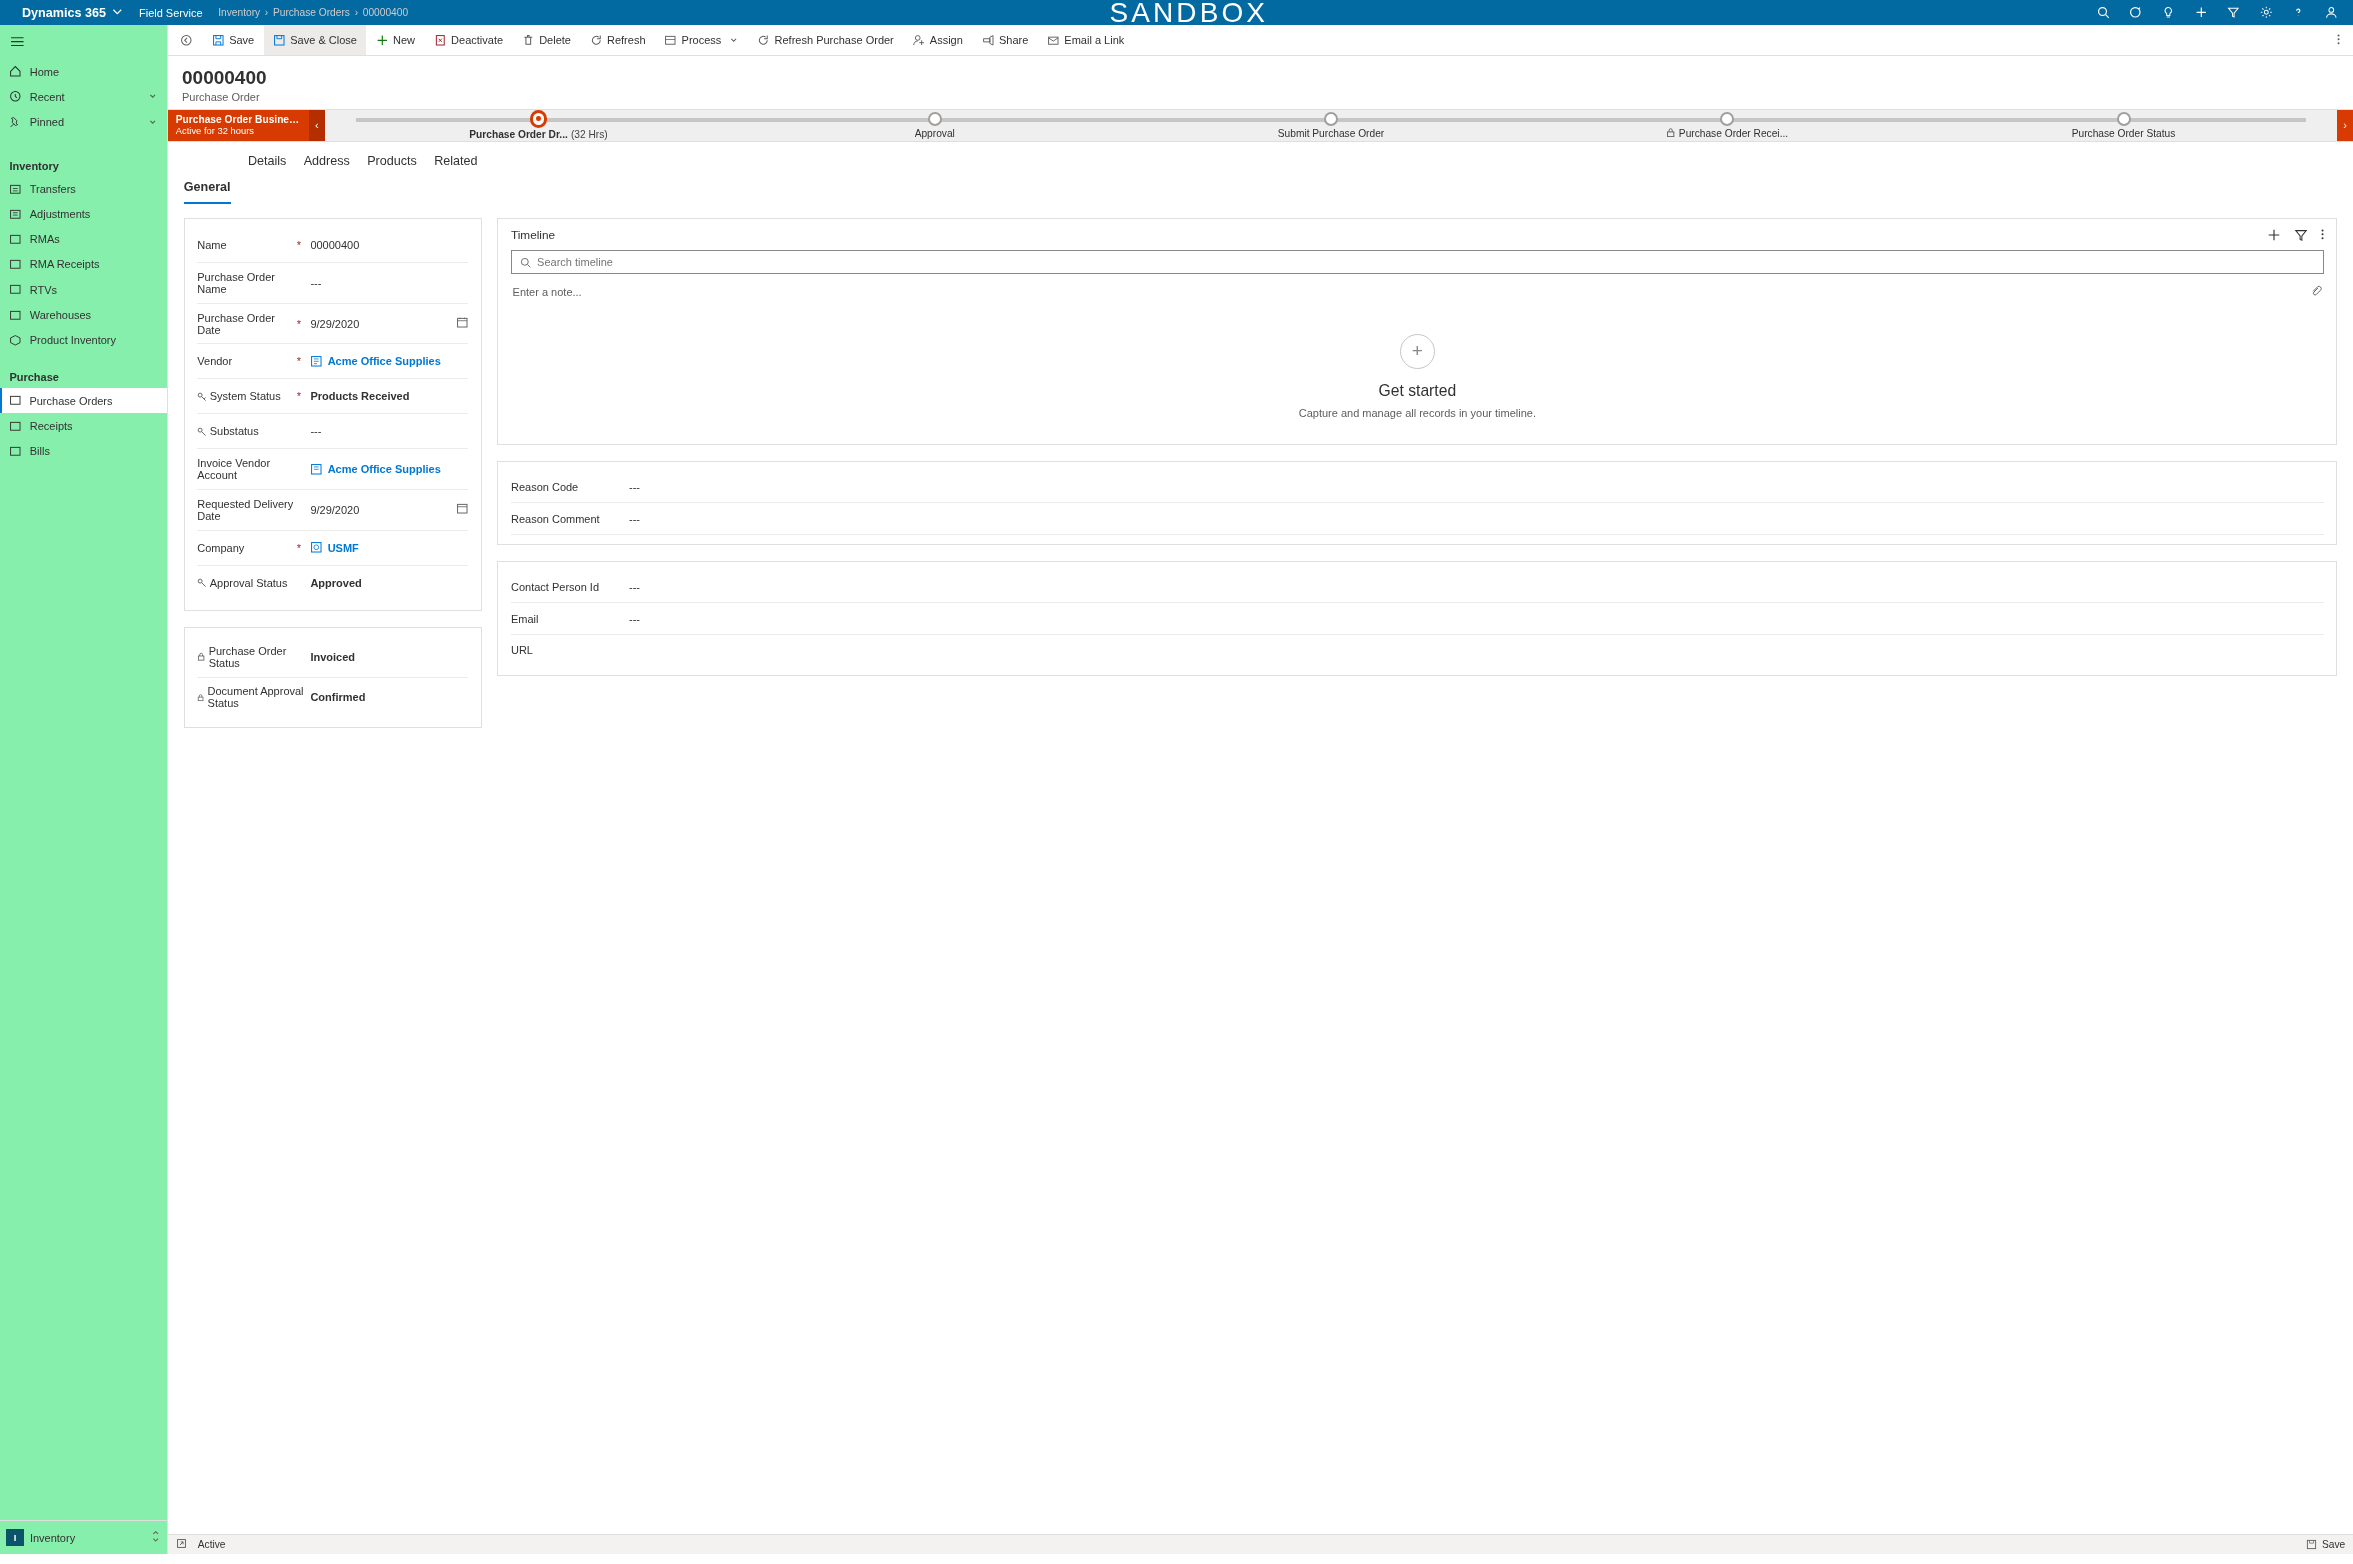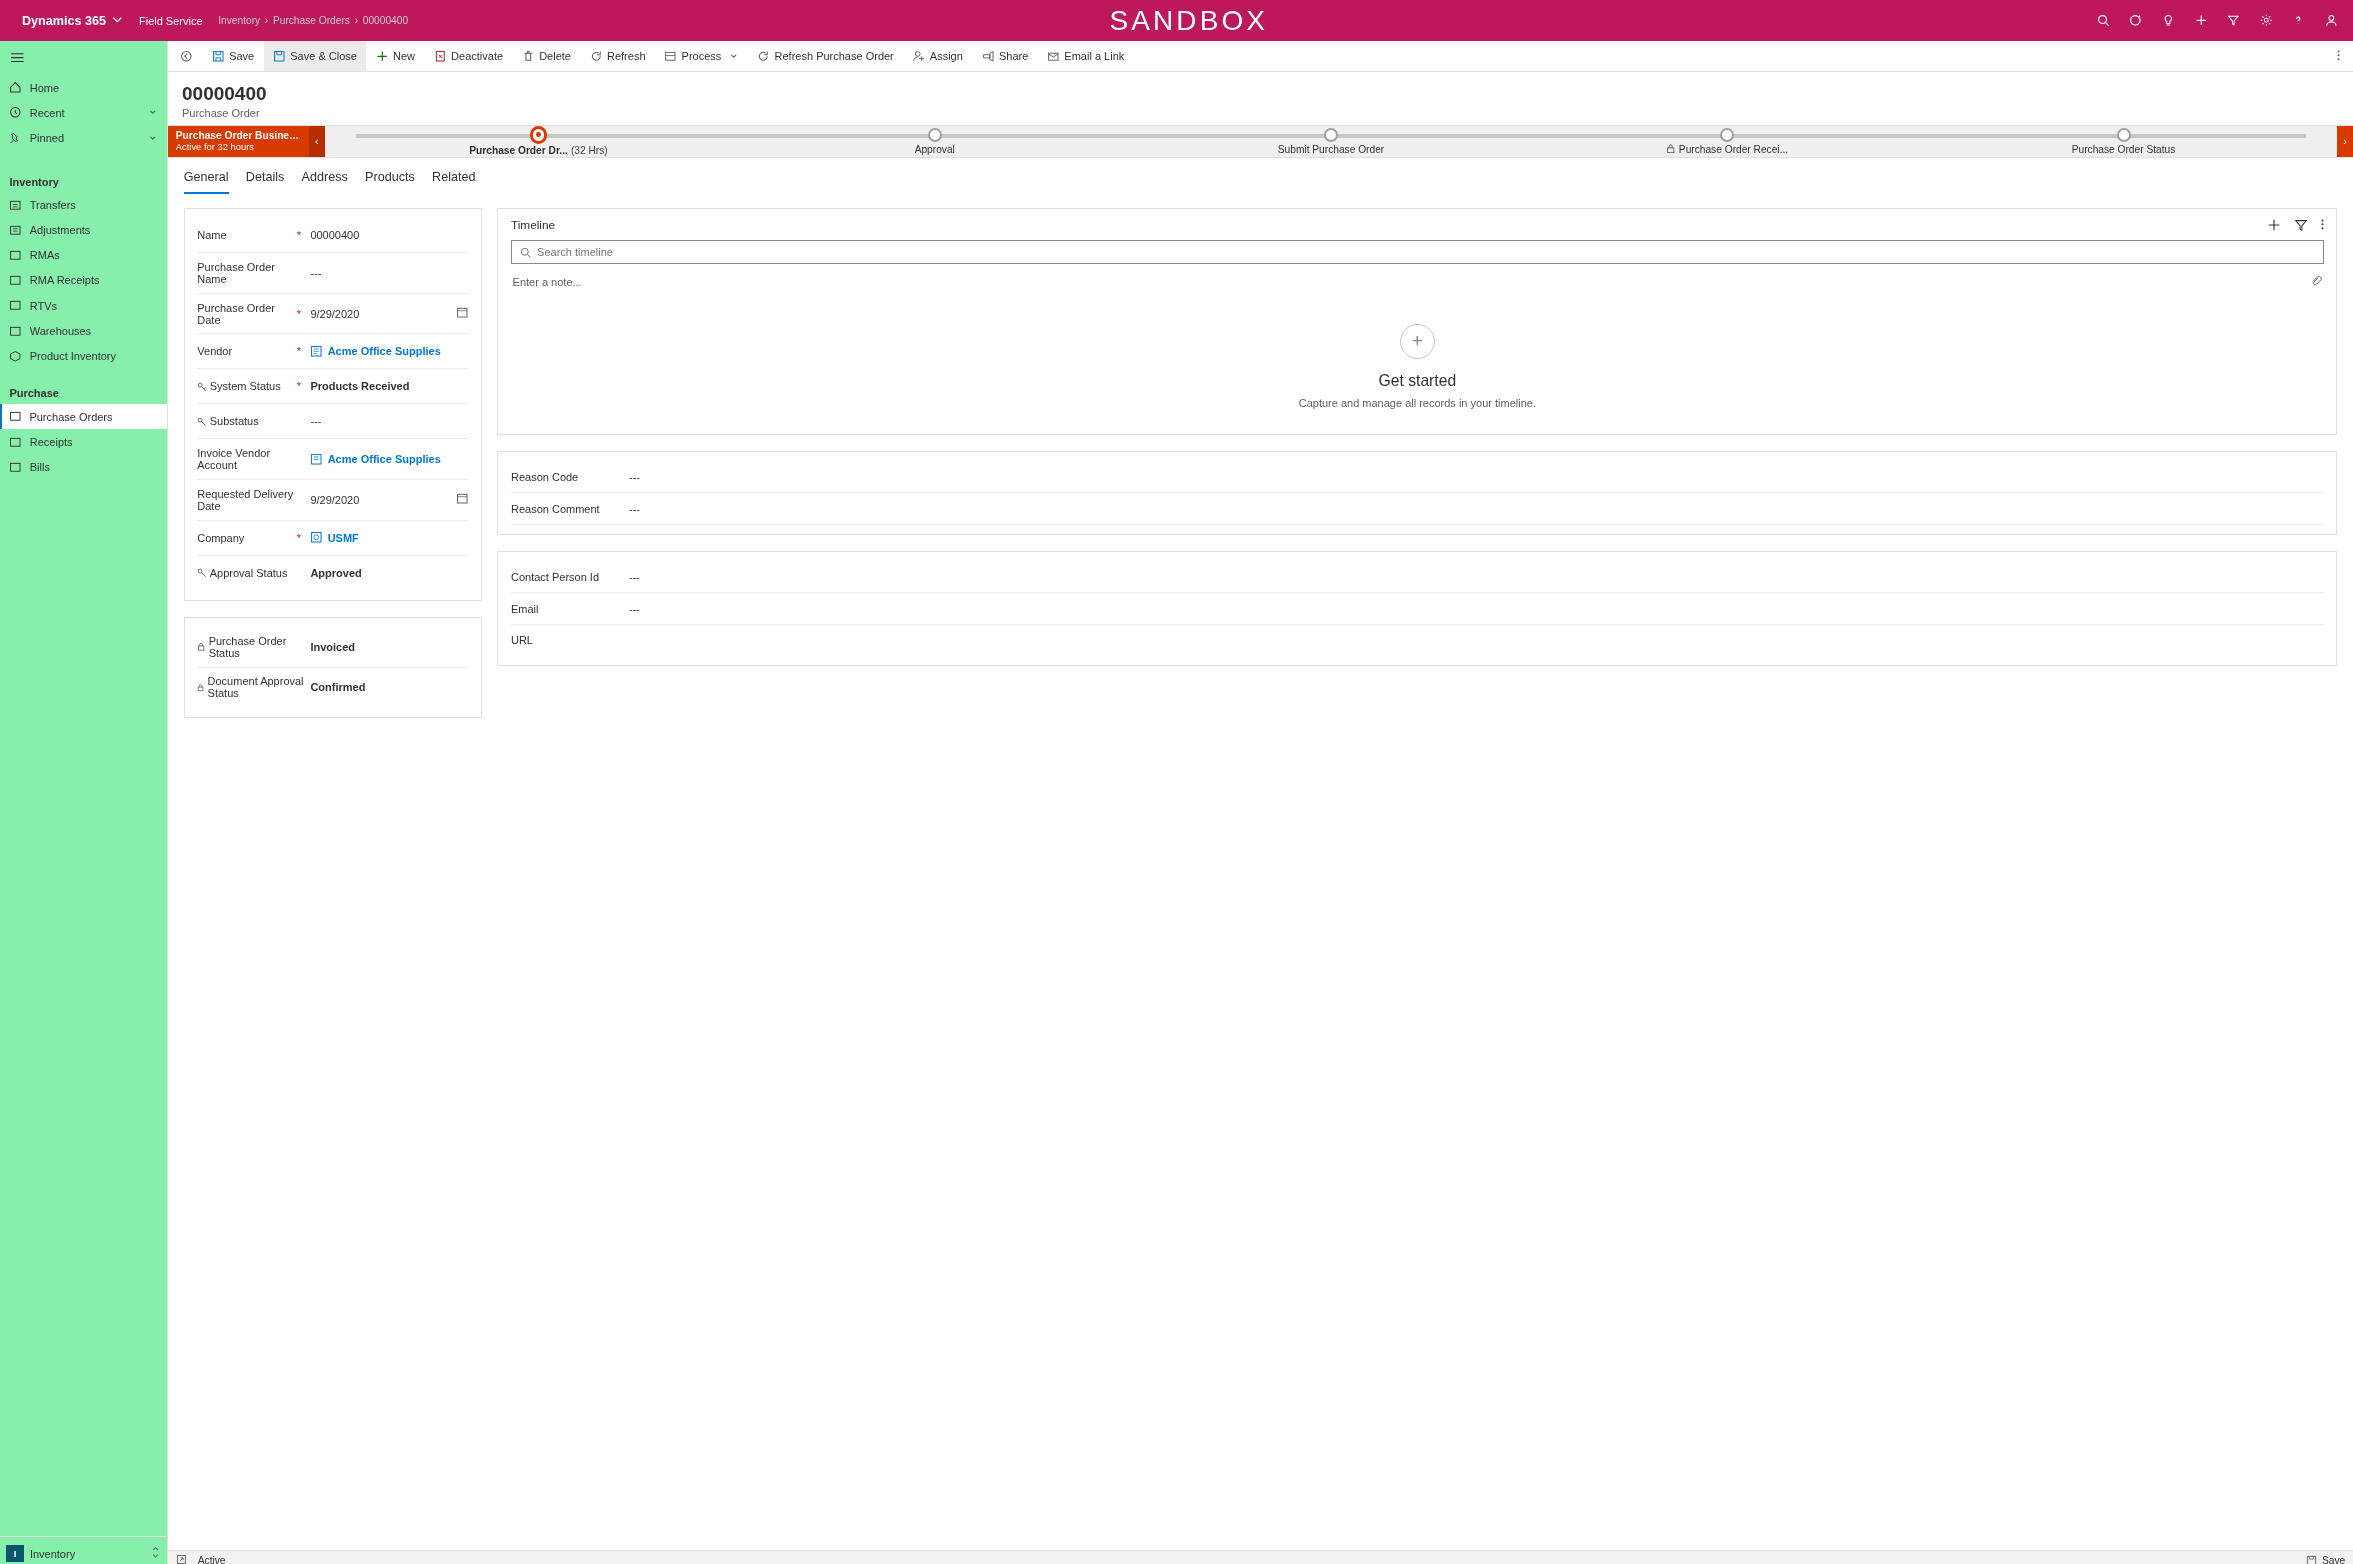--- a/index.html
+++ b/index.html
@@ -1,17 +1,17 @@
 <!DOCTYPE html>
 <html style="font-size:12.6px"><head>
 <meta charset="utf-8">
 <style>
 * { box-sizing: border-box; margin: 0; padding: 0; }
 body { font-family: "Segoe UI", sans-serif; font-size: 11px; color: #323130; background: #fff; overflow: hidden; }
-.top-bar { background: #be185d; color: #fff; height: 41px; display: flex; align-items: center; padding: 0 6.3px; }
+.top-bar { background: #0369a1; color: #fff; height: 25px; display: flex; align-items: center; padding: 0 6.3px; }
 .top-bar .brand { font-size: 12.6px; font-weight: 600; margin-left: 15.7px; margin-right: 4.7px; }
 .top-bar .chev { margin-right: 15.7px; }
 .top-bar .app-name { font-size: 11px; margin-right: 15.7px; }
 .top-bar .breadcrumb { font-size: 10.2px; color: #ccc; display: flex; align-items: center; gap: 4.7px; }
 .top-bar .breadcrumb span { cursor: pointer; }
 .top-bar .center { flex: 1; text-align: center; font-size: 28px; letter-spacing: 3.1px; font-weight: 300; margin-left: -118px; }
 .top-bar .icons { display: flex; gap: 1.6px; }
 .top-bar .icons .ic { width: 31px; height: 35px; display: flex; align-items: center; justify-content: center; cursor: pointer; }
 .top-bar svg { stroke: #fff; fill: none; }
 .layout { display: flex; height: calc(100vh - 35px); }
@@ -44,21 +44,21 @@
 .stage .circ { width: 14px; height: 14px; border-radius: 50%; border: 2.4px solid #a19f9d; background: #fff; z-index: 1; }
 .stage.active .circ { border: 3.9px solid #d83b01; width: 17.3px; height: 17.3px; }
 .stage.active .circ::after { content: ''; display: block; width: 4.7px; height: 4.7px; background: #d83b01; border-radius: 50%; margin: 2.4px auto; }
 .stage .lbl { font-size: 10.2px; margin-top: 1.6px; white-space: nowrap; max-width: 126px; overflow: hidden; text-overflow: ellipsis; }
 .stage.active .lbl { font-weight: 600; }
 .stage .time { font-size: 10.2px; color: #444; margin-left: 3.1px; }
 .stage .row { display: flex; align-items: center; }
 .bpf-next { width: 15.7px; background: #d83b01; color: #fff; display: flex; align-items: center; justify-content: center; cursor: pointer; }
 .tabs { display: flex; gap: 17.3px; padding: 7.8px 15.7px 0; border-bottom: 0.8px solid #fff; }
 .tab { padding: 4.7px 0 7.8px; cursor: pointer; font-size: 12.6px; }
-.tab.active { font-weight: 400; border-bottom: 2.4px solid #0078d4; }
+.tab.active { font-weight: 700; border-bottom: 2.4px solid #0078d4; margin-top: 26px; }
 .content { flex: 1; overflow-y: auto; padding: 12.6px 15.7px; display: flex; gap: 15.7px; position: relative; }
 .content::-webkit-scrollbar { width: 11px; }
 .content::-webkit-scrollbar-thumb { background: #c8c6c4; }
 .col { display: flex; flex-direction: column; gap: 15.7px; }
 .col.left { width: 298px; flex-shrink: 0; }
 .col.right { flex: 1; }
 .card { border: 0.8px solid #e1dfdd; padding: 9.4px 12.6px; background: #fff; }
 .field { display: flex; align-items: center; border-bottom: 0.8px solid #edebe9; padding: 7.8px 0; min-height: 35px; }
 .field:last-child { border-bottom: none; }
 .field .flabel { width: 110px; font-size: 11px; color: #323130; display: flex; align-items: center; gap: 3.1px; }

